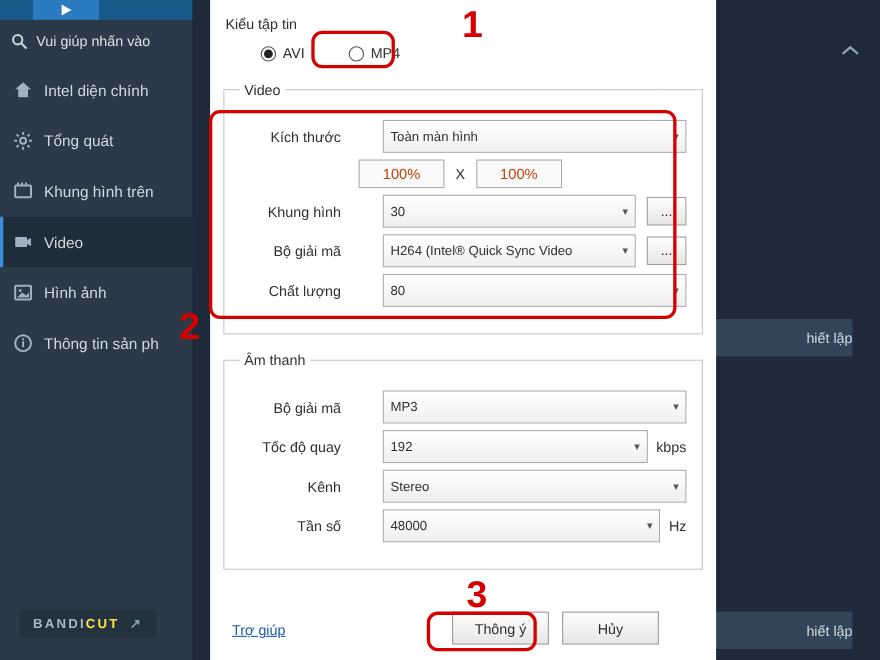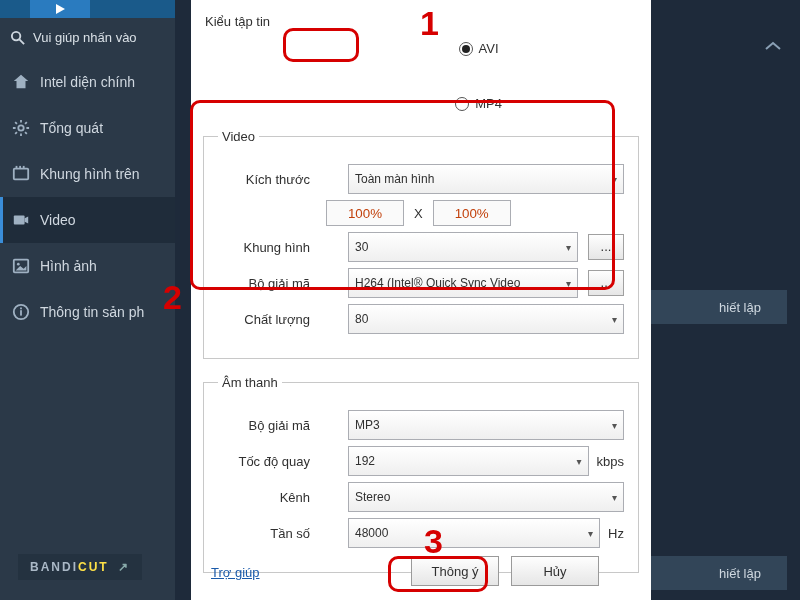--- a/index.html
+++ b/index.html
@@ -12,27 +12,27 @@
   .search-row { display:flex; align-items:center; padding:12px 10px 14px; font-size:13px; color:#d9e0e6; }
   .search-row svg { margin-right:8px; flex:none; }
   .nav-item { display:flex; align-items:center; padding:14px 12px; font-size:14px; cursor:pointer; }
   .nav-item svg { margin-right:10px; flex:none; fill:#9fb1c2; }
   .nav-item.active { background:#1f2c3a; border-left:3px solid #3a8dd8; padding-left:9px; }
   .bandicut { position:absolute; bottom:20px; left:18px; font-size:12px; font-weight:bold; letter-spacing:2px; color:#aab8c6; padding:6px 12px; background:#243240; }
   .bandicut .cut { color:#fde047; }
 
   
   .right-bg { position:absolute; left:175px; top:0; width:625px; height:600px; background:#1e2a3a; }
-  .side-btn { position:absolute; right:13px; width:140px; height:34px; background:#324558; display:flex; align-items:center; justify-content:center; font-size:13px; color:#cfd8e0;padding-left:46px; }
+  .side-btn { position:absolute; right:25px; width:140px; height:34px; background:#324558; display:flex; align-items:center; justify-content:flex-end; font-size:13px; color:#cfd8e0;padding-left:46px; }
   .collapse { position:absolute; right:18px; top:40px; }
 
   
   .dialog { position:absolute; left:191px; top:0; width:460px; height:600px; background:#fff; color:#303030; font-size:13px; }
   .group-label { padding:14px 14px 4px; font-size:13px; }
-  .radio-row { display:flex; align-items:center; gap:40px; padding:8px 0 18px 115px;flex-direction:column; }
+  .radio-row { display:flex; align-items:center; gap:40px; padding:8px 0 18px 46px; }
   .radio { display:flex; align-items:center; gap:6px; cursor:pointer; }
   .radio .dot { width:14px; height:14px; border:1px solid #555; border-radius:50%; position:relative; }
   .radio.selected .dot::after { content:""; position:absolute; inset:2px; border-radius:50%; background:#222; }
   fieldset { border:1px solid #c8c8c8; margin:0 12px 16px; padding:14px 14px 18px; }
   legend { padding:0 4px; font-size:13px; }
   .row { display:flex; align-items:center; margin:6px 0; }
   .row-label { width:100px; text-align:right; padding-right:8px; }
   .select { flex:1; height:26px; border:1px solid #abadb3; background:linear-gradient(#fff,#efefef); display:flex; align-items:center; justify-content:space-between; padding:14px 6px; font-size:12px; cursor:pointer;margin-left:30px; }
   .select .chev { font-size:10px; color:#555; }
   .txt-small { width:78px; height:26px; border:1px solid #abadb3; background:#fafafa; text-align:center; color:#c2410c; }

